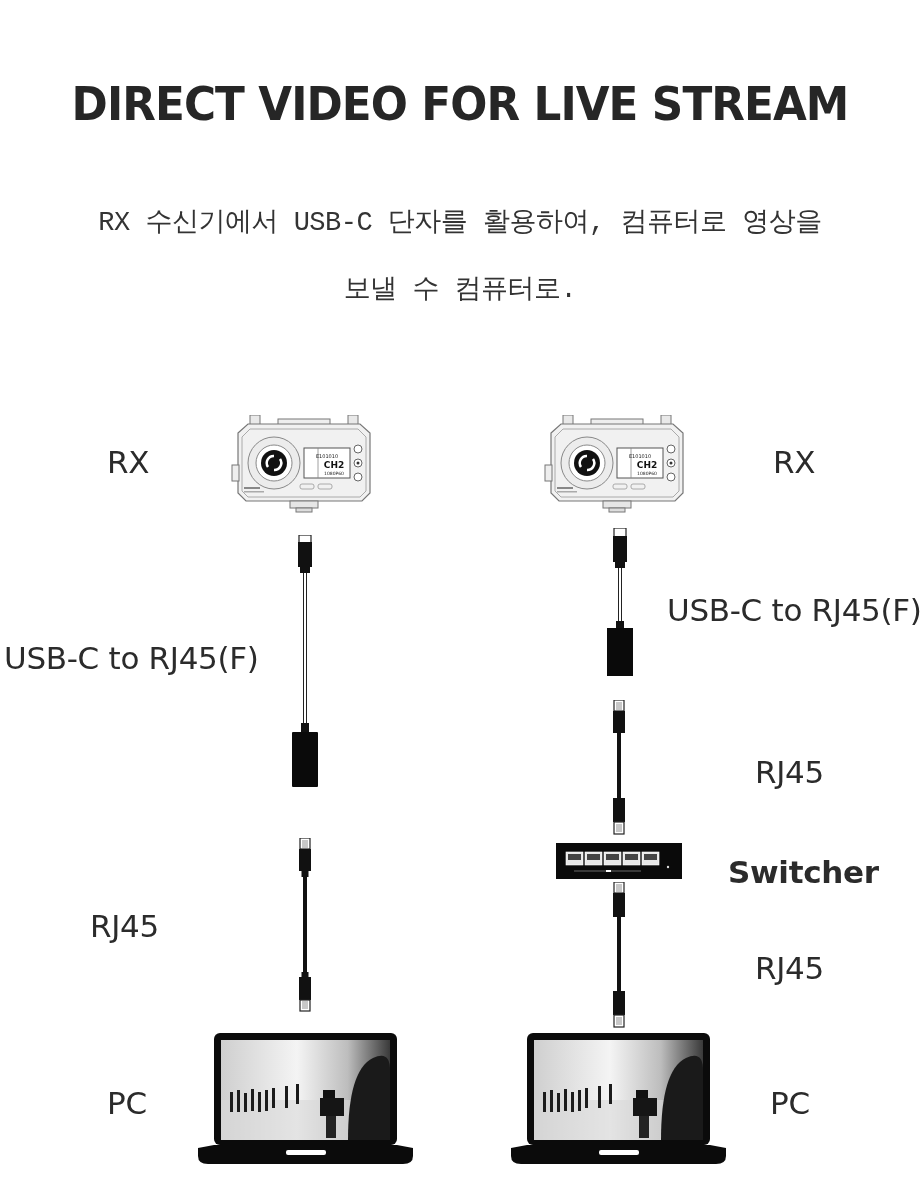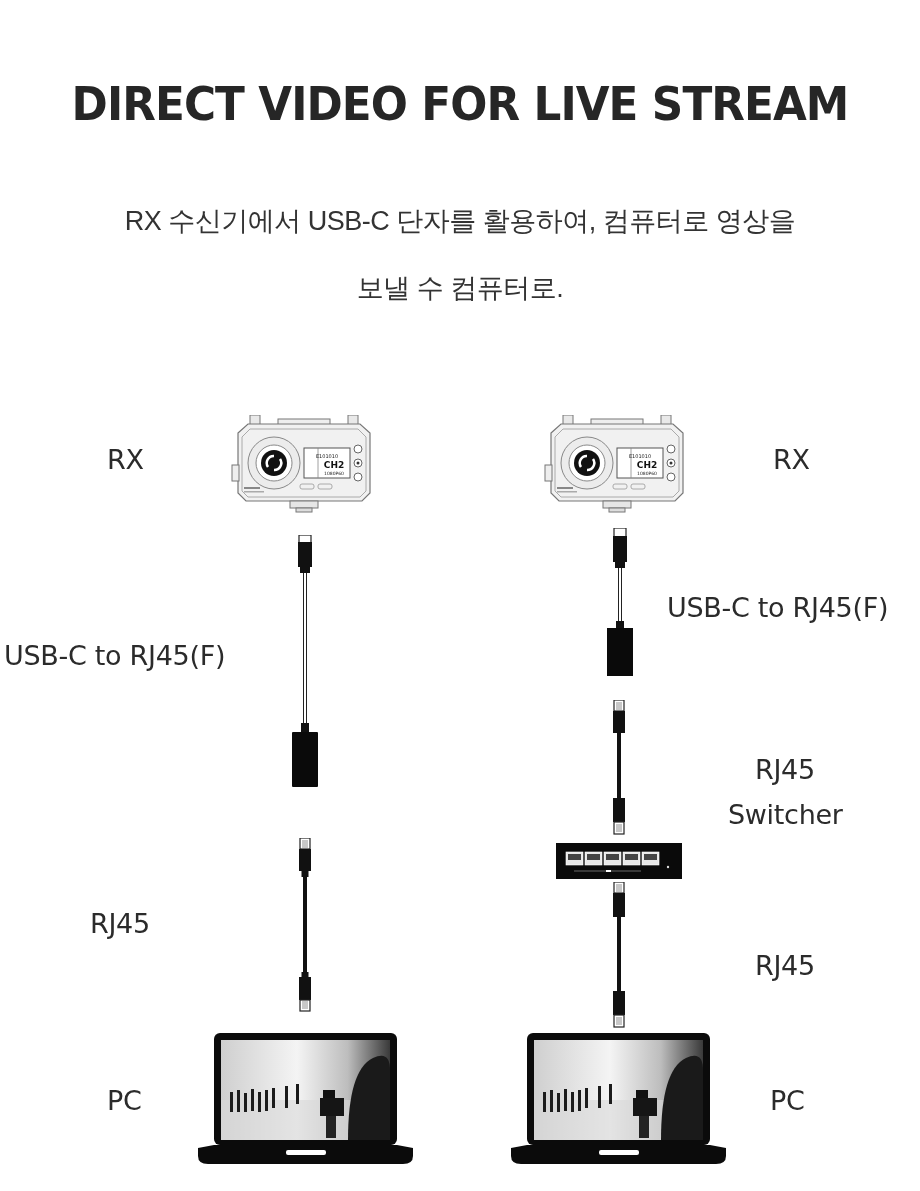--- a/index.html
+++ b/index.html
@@ -2,24 +2,24 @@
 <html><head>
 <meta charset="utf-8">
 <style>
   html, body { margin: 0; padding: 0; background: #ffffff; }
   body { width: 920px; height: 1191px; position: relative; overflow: hidden;
          font-family: "Liberation Sans", sans-serif; color: #2b2b2b; }
   .title { position: absolute; top: 76px; left: 0; width: 920px; text-align: center;
            font-family: "DejaVu Sans", sans-serif; font-weight: bold; font-size: 47px;
            letter-spacing: -1px; color: #262626; transform: scaleX(0.93); }
   .subtitle { position: absolute; left: 0; width: 920px; text-align: center;
-              font-family: Liberation Sans, sans-serif; font-size: 27px; color: #333; letter-spacing: -0.5px; }
+              font-family: Liberation Mono, monospace; font-size: 27px; color: #333; letter-spacing: -0.5px; }
   .sub1 { top: 203px; }
   .sub2 { top: 270px; }
-  .label { position: absolute; font-family: "DejaVu Sans", sans-serif; font-size: 27px;
+  .label { position: absolute; font-family: "DejaVu Sans", sans-serif; font-size: 31px;
            color: #2b2b2b; white-space: nowrap; letter-spacing: -0.3px; }
   .abs { position: absolute; }
 </style>
 </head>
 <body>
 
 <div class="title">DIRECT VIDEO FOR LIVE STREAM</div>
 <div class="subtitle sub1">RX 수신기에서 USB-C 단자를 활용하여, 컴퓨터로 영상을</div>
 <div class="subtitle sub2">보낼 수 컴퓨터로.</div>
 
@@ -205,21 +205,21 @@
       <rect x="31" y="11" width="13" height="6"></rect>
       <rect x="50" y="11" width="13" height="6"></rect>
       <rect x="69" y="11" width="13" height="6"></rect>
       <rect x="88" y="11" width="13" height="6"></rect>
     </g>
     <line x1="18" y1="28" x2="85" y2="28" stroke="#aaa" stroke-width="0.6"></line>
     <rect x="50" y="27" width="5" height="2" fill="#fff"></rect>
     <circle cx="112" cy="24" r="1.2" fill="#ddd"></circle>
   </svg>
 </div>
-<div class="label" style="left:728px; top:799px;">Switcher</div>
+<div class="label" style="left:728px; top:854px;font-weight:bold;">Switcher</div>
 
 <div class="abs" style="left:604px; top:882px; width:30px; height:150px;">
   <svg width="30" height="150" viewBox="-15 0 30 150">
     <rect x="-5" y="0" width="10" height="11" fill="#fff" stroke="#222" stroke-width="1.2"></rect>
     <line x1="-2" y1="2" x2="-2" y2="10" stroke="#444" stroke-width="0.6"></line>
     <line x1="0" y1="2" x2="0" y2="10" stroke="#444" stroke-width="0.6"></line>
     <line x1="2" y1="2" x2="2" y2="10" stroke="#444" stroke-width="0.6"></line>
     <rect x="-6" y="11" width="12" height="24" fill="#111"></rect>
     <rect x="-2" y="35" width="4" height="74" fill="#111"></rect>
     <rect x="-6" y="109" width="12" height="24" fill="#111"></rect>

